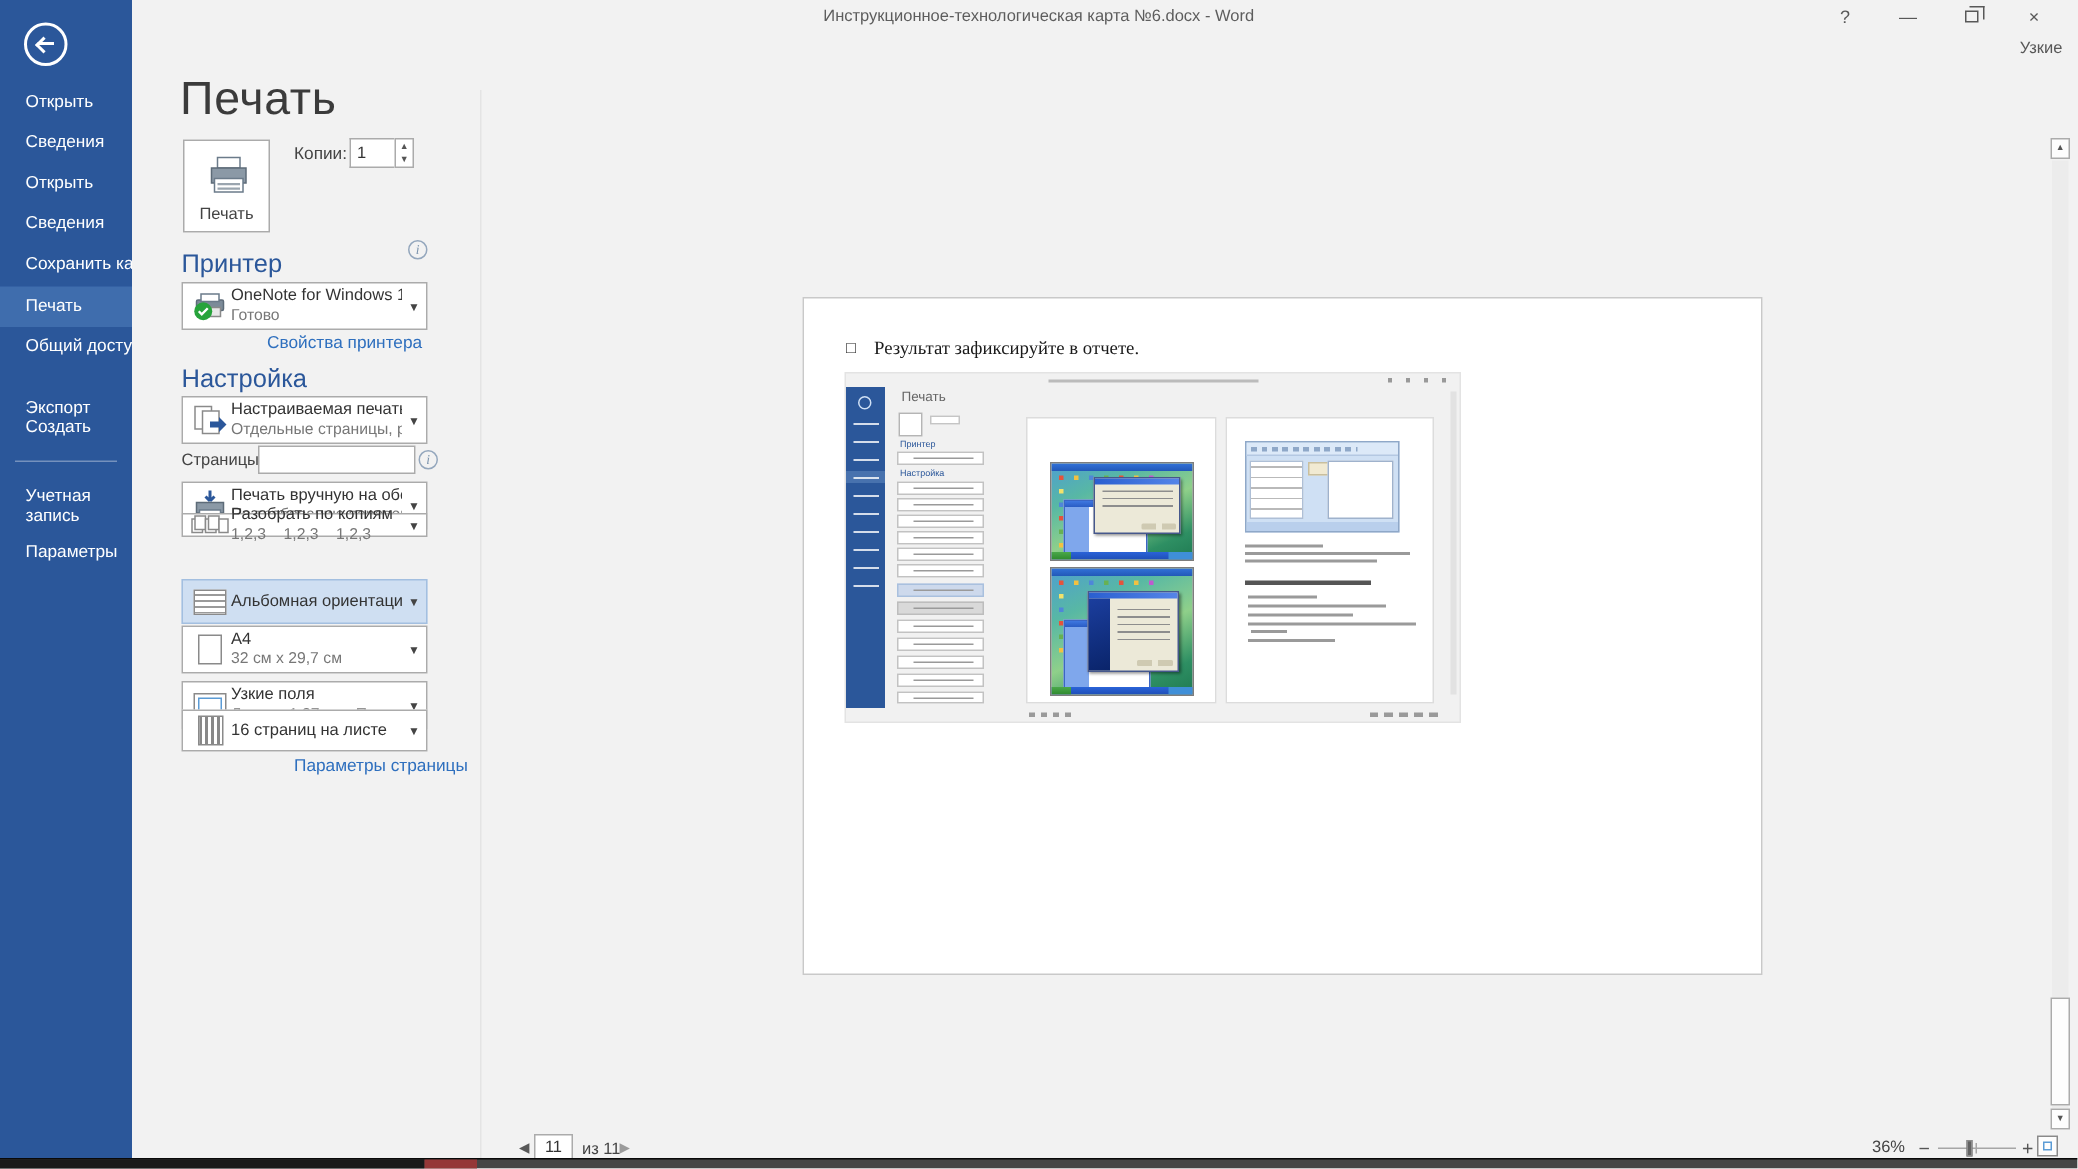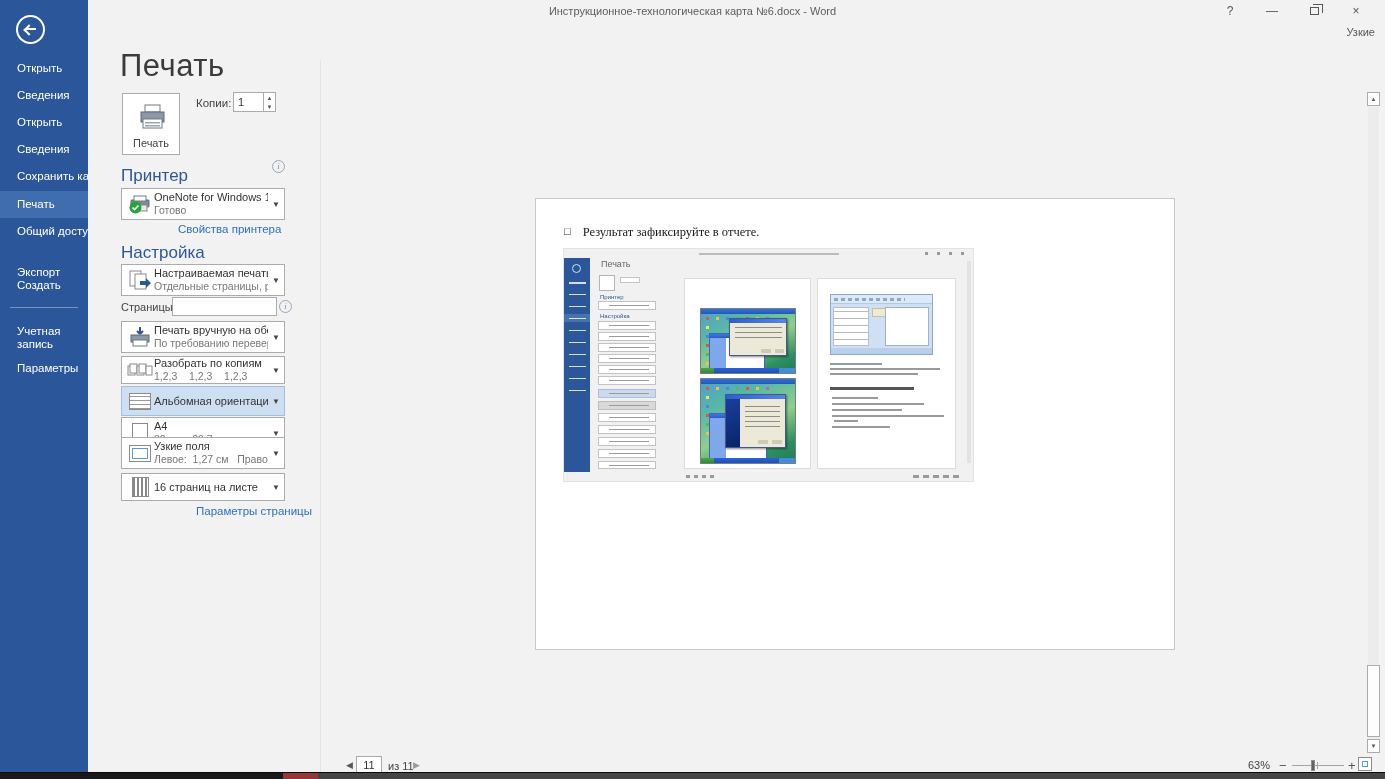--- a/index.html
+++ b/index.html
@@ -255,21 +255,21 @@
         <rect x="5" y="14" width="14" height="6" fill="#fff" stroke="#6b7b8a"></rect>
       </svg>
     </span>
     <span class="dd-text">
       <div class="dd-l1">Печать вручную на обеих...</div>
       <div class="dd-l2">По требованию переверни...</div>
     </span>
     <span class="dd-caret">▼</span>
   </div>
 
-  <div class="dd" style="top:356px; height:28px">
+  <div class="dd" style="top:342px; height:16px">
     <span class="dd-icon">
       <svg width="26" height="20" viewBox="0 0 26 20">
         <rect x="1" y="6" width="7" height="9" fill="#fff" stroke="#8a8a8a"></rect>
         <rect x="3" y="4" width="7" height="9" fill="#fff" stroke="#8a8a8a"></rect>
         <rect x="10" y="6" width="7" height="9" fill="#fff" stroke="#8a8a8a"></rect>
         <rect x="12" y="4" width="7" height="9" fill="#fff" stroke="#8a8a8a"></rect>
         <rect x="19" y="6" width="6" height="9" fill="#fff" stroke="#8a8a8a"></rect>
       </svg>
     </span>
     <span class="dd-text">
@@ -293,21 +293,21 @@
     <span class="dd-icon">
       <span class="pg" style="width:16px; height:20px"></span>
     </span>
     <span class="dd-text">
       <div class="dd-l1">A4</div>
       <div class="dd-l2">32 см x 29,7 см</div>
     </span>
     <span class="dd-caret">▼</span>
   </div>
 
-  <div class="dd" style="top:437px; height:32px">
+  <div class="dd" style="top:454px; height:32px">
     <span class="dd-icon">
       <span class="pg marg" style="width:22px; height:17px"></span>
     </span>
     <span class="dd-text">
       <div class="dd-l1">Узкие поля</div>
       <div class="dd-l2 pre">Левое:  1,27 см   Правое:  1,...</div>
     </span>
     <span class="dd-caret">▼</span>
   </div>
 
@@ -442,21 +442,21 @@
       <div class="m-nav"></div>
       <div class="m-zoom"></div>
     </div>
   </div>
 
   <span class="nav-arrow" style="left:346px">◀</span>
   <input class="nav-box" value="11" style="">
   <span class="nav-of">из 11</span>
   <span class="nav-arrow" style="left:413px; color:#9b9b9b">▶</span>
 
-  <span class="zoom-pct">63%</span>
+  <span class="zoom-pct">36%</span>
   <span class="zoom-minus">−</span>
   <div class="zoom-track"></div>
   <div class="zoom-notch"></div>
   <div class="zoom-thumb"></div>
   <span class="zoom-plus">+</span>
   <div class="fit-icon"></div>
 
   <div class="scrollbar">
     <div class="sb-btn" style="top:0">▲</div>
     <div class="sb-track"></div>

